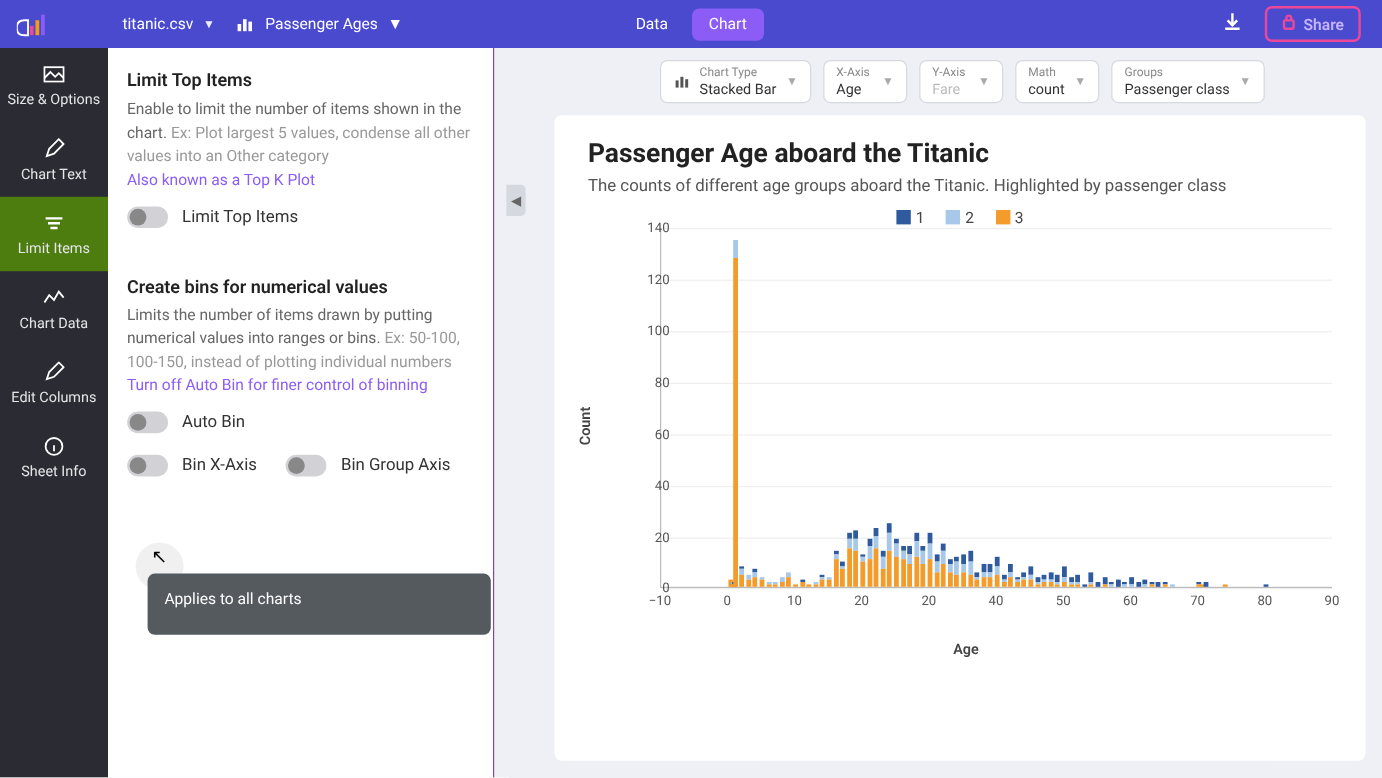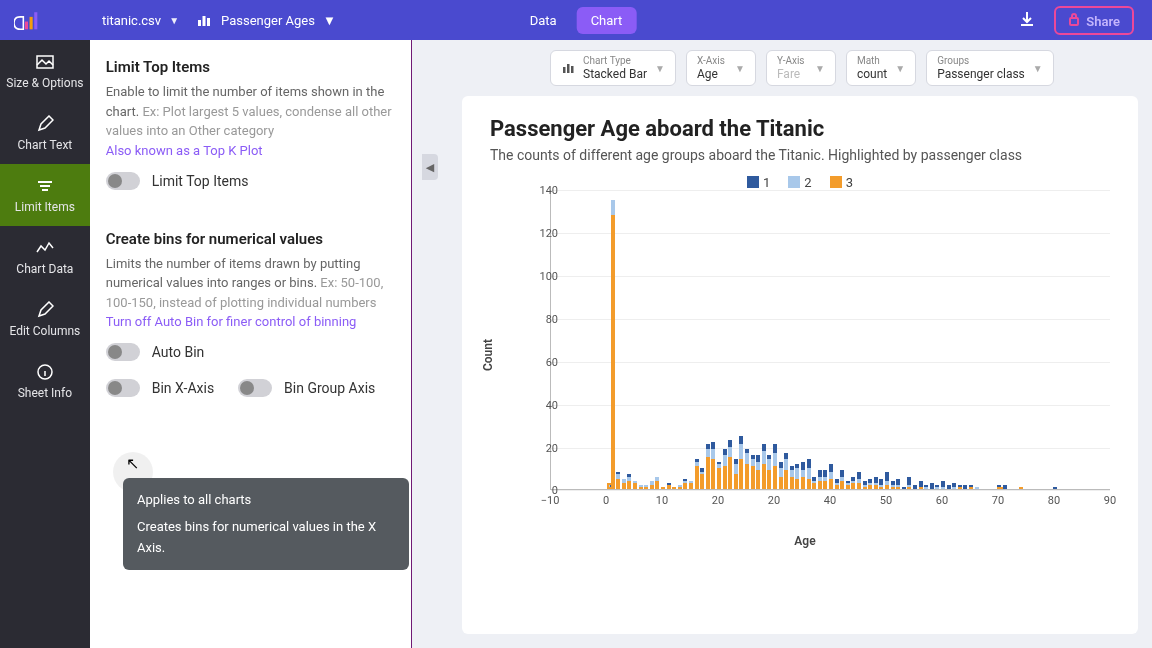--- a/index.html
+++ b/index.html
@@ -203,21 +203,20 @@
         <span>Bin Group Axis</span>
       </div>
     </div>
   </div>
 
   <div class="hover-bubble"></div>
   <div class="cursor">↖</div>
   <div class="tooltip">
     <div>Applies to all charts</div>
     <div style="height:6px"></div>
-    <div>Creates bins for numerical values in the X Axis.</div>
   </div>
 
   <div class="canvas">
     <div class="collapse-handle">◀</div>
     <div class="config-row">
       <div class="cfg" style="min-width:110px">
         <span class="pre-ico">
             <svg width="12" height="12" viewBox="0 0 12 12">
               <rect x="1" y="5" width="2.5" height="6" fill="#555"></rect>
               <rect x="5" y="2" width="2.5" height="9" fill="#555"></rect>

